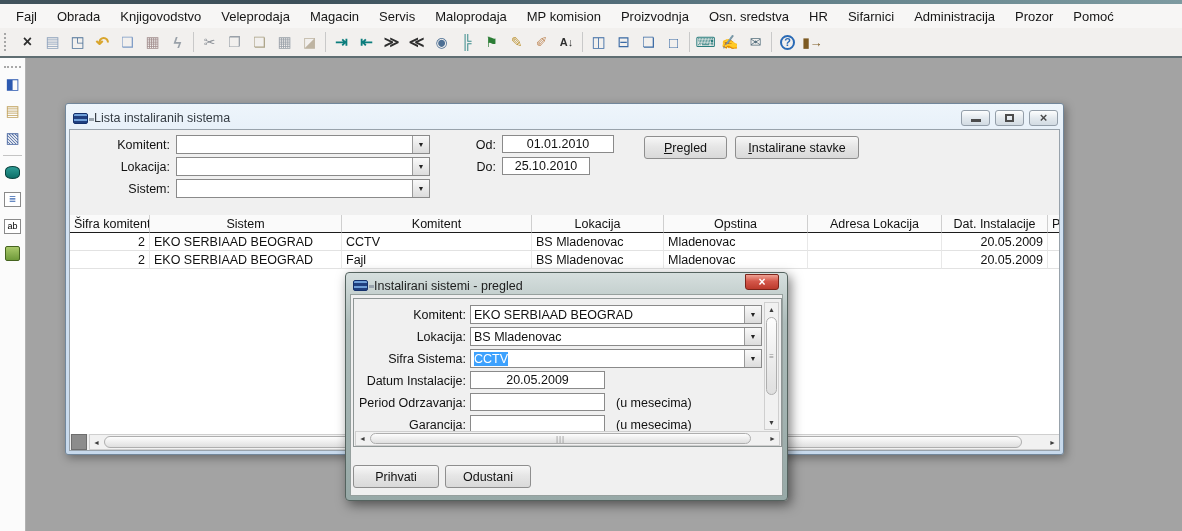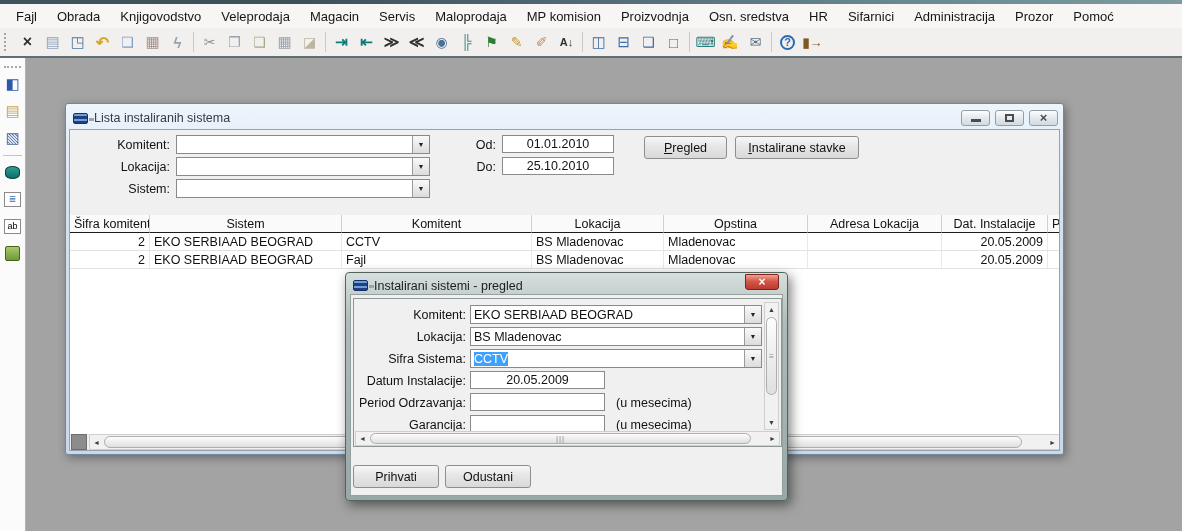--- a/index.html
+++ b/index.html
@@ -216,21 +216,21 @@
       </span>
       <span class="lbl" style="left:28px;top:52px;width:72px;">Sistem:</span>
       <span class="combo" style="left:106px;top:49px;width:254px;">
         <span class="val"></span>
         <span class="cbtn">▼</span>
       </span>
 
       <span class="lbl" style="left:380px;top:8px;width:46px;">Od:</span>
       <input class="tinput" style="left: 432px; top: 5px; width: 112px;" value="01.01.2010">
       <span class="lbl" style="left:380px;top:30px;width:46px;">Do:</span>
-      <input class="tinput" style="left: 432px; top: 27px; width: 112px;" value="25.10.2010">
+      <input class="tinput" style="left: 432px; top: 27px; width: 88px;" value="25.10.2010">
 
       <span class="push-btn" style="left:574px;top:6px;width:83px;height:23px;">
           <span class="acc">Pregled</span>
         </span>
       <span class="push-btn" style="left:665px;top:6px;width:124px;height:23px;text-align:center;">
           <span class="acc">Instalirane stavke</span>
         </span>
 
       <div class="grid">
         <span class="th">Šifra komitenta</span>

